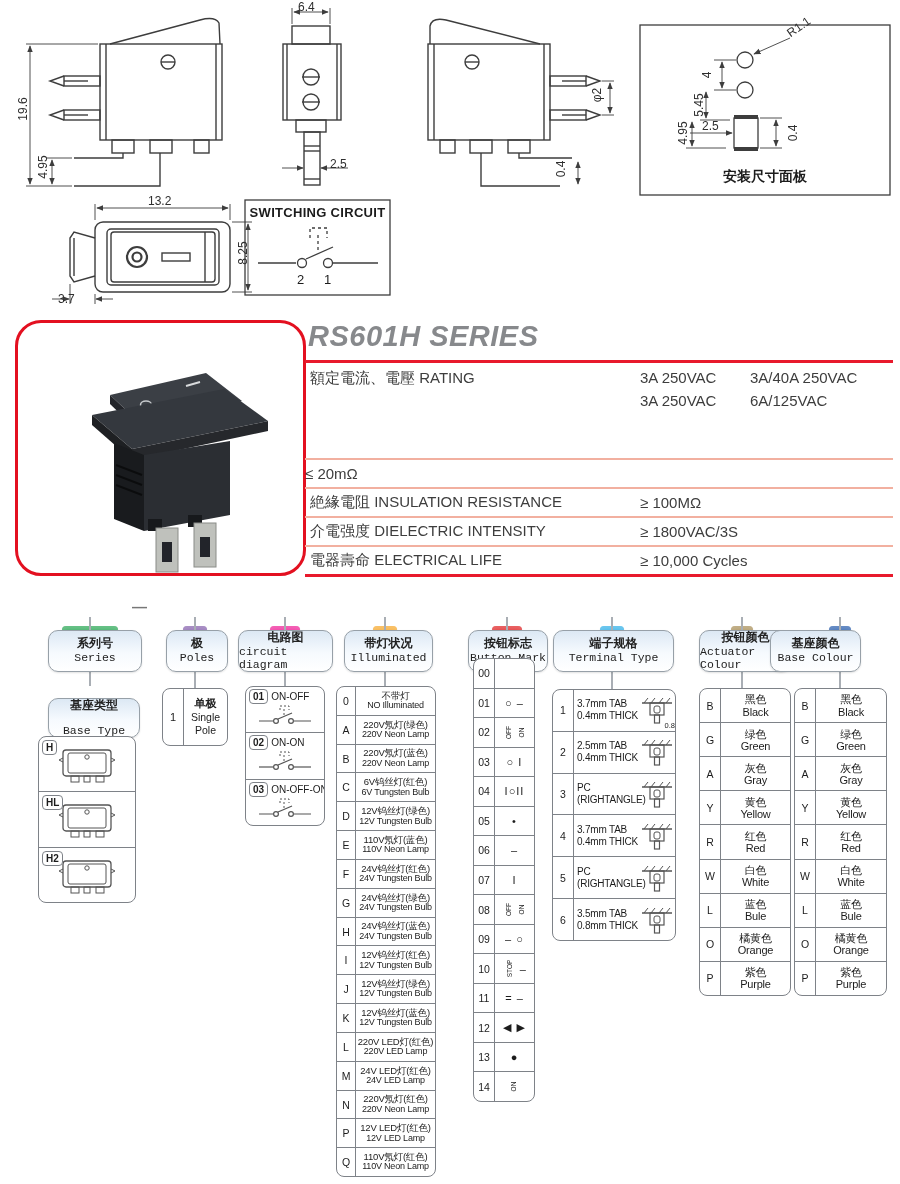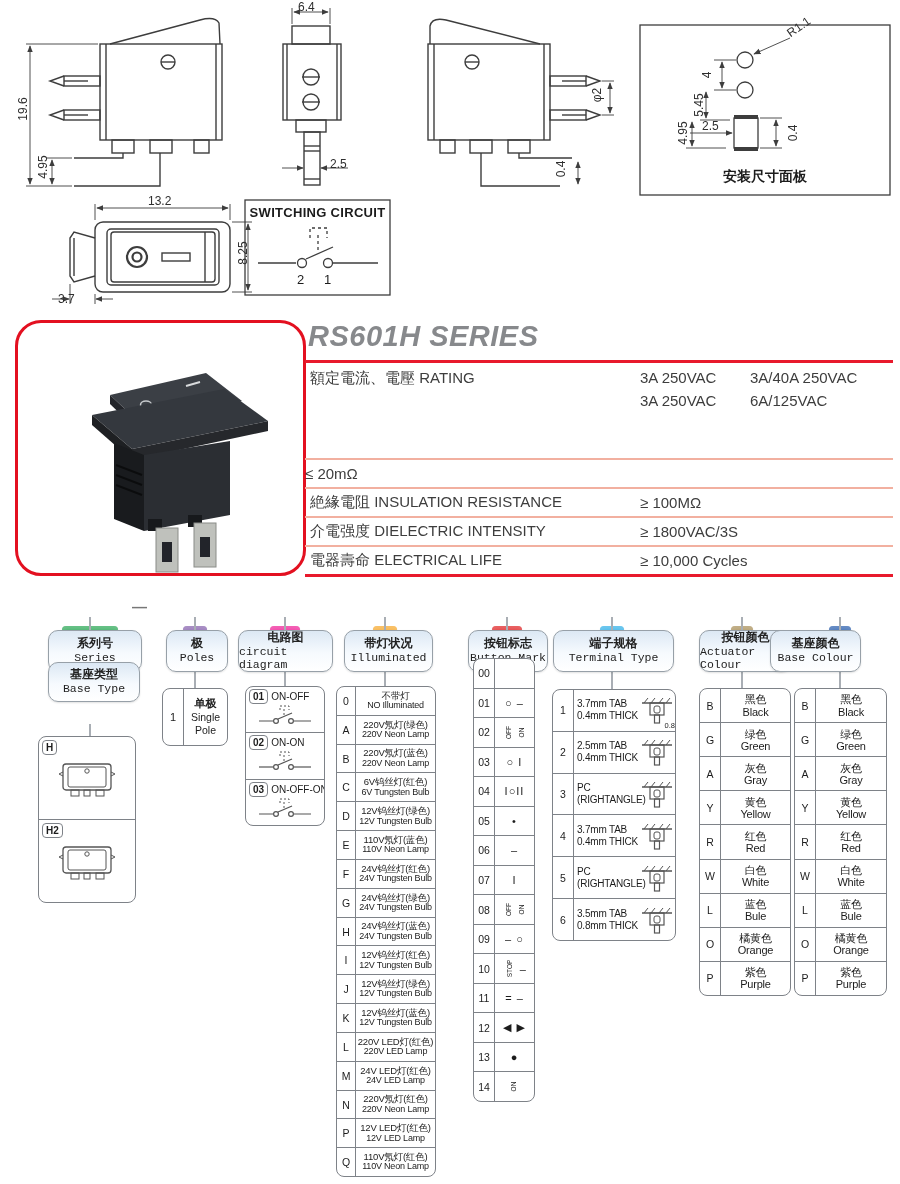--- a/index.html
+++ b/index.html
@@ -33,21 +33,21 @@
         box-shadow:inset 0 6px 6px rgba(255,255,255,.35), 0 1px 1px rgba(0,0,0,.25);}
   .dash{position:absolute;left:132px;top:598px;font-size:15px;font-weight:bold;color:#777;}
   .conn{position:absolute;width:2px;background:#a9aeb4;}
   
   .cat{position:absolute;top:630px;height:40px;border:1px solid #97a0a8;border-radius:10px;
        background:linear-gradient(180deg,#dce8f4,#f6fafe 55%,#ffffff);
        display:flex;flex-direction:column;align-items:center;justify-content:center;
        box-shadow:0 1px 2px rgba(0,0,0,.12);}
   .cat .zh{font-size:12px;font-weight:bold;color:#222;line-height:1.15;}
   .cat .en{font-size:11.5px;color:#222;line-height:1.15;font-family:Liberation Mono, monospace;}
-  .cat2{top:662px;height:38px;}
+  .cat2{top:698px;height:38px;justify-content:space-between;}
   
   .listbox{position:absolute;border:1px solid #7e8288;border-radius:8px;background:#fff;
            display:flex;flex-direction:column;overflow:hidden;}
   .lrow{flex:1;display:flex;align-items:stretch;min-height:0;}
   .lrow + .lrow{border-top:1px solid #7e8288;}
   .lcode{display:flex;align-items:center;justify-content:center;border-right:1px solid #7e8288;
          font-size:10.5px;color:#1c1c1c;flex:none;}
   .lbody{flex:1;display:flex;flex-direction:column;align-items:center;justify-content:center;
          line-height:1.1;min-width:0;}
   .zh-s{font-size:9.5px;color:#1c1c1c;white-space:nowrap;letter-spacing:-.2px;}
@@ -381,20 +381,33 @@
           <rect x="9" y="11" width="38" height="20" rx="2" fill="none" stroke="#555"></rect>
           <circle cx="28" cy="15" r="2.2" fill="none" stroke="#555"></circle>
           <path d="M4,16 L0,18 L4,20" fill="none" stroke="#555"></path>
           <path d="M52,16 L56,18 L52,20" fill="none" stroke="#555"></path>
           <rect x="12" y="34" width="8" height="6" fill="none" stroke="#555"></rect>
           <rect x="25" y="34" width="6" height="6" fill="none" stroke="#555"></rect>
           <rect x="37" y="34" width="8" height="6" fill="none" stroke="#555"></rect>
         </svg>
       </div>
 
+      <div class="brow">
+        <span class="mini-chip">HL</span>
+        <svg width="56" height="44" viewBox="0 0 56 44">
+          <rect x="4" y="8" width="48" height="26" rx="3" fill="none" stroke="#555" stroke-width="1.3"></rect>
+          <rect x="9" y="11" width="38" height="20" rx="2" fill="none" stroke="#555"></rect>
+          <circle cx="28" cy="15" r="2.2" fill="none" stroke="#555"></circle>
+          <path d="M4,16 L0,18 L4,20" fill="none" stroke="#555"></path>
+          <path d="M52,16 L56,18 L52,20" fill="none" stroke="#555"></path>
+          <rect x="12" y="34" width="8" height="6" fill="none" stroke="#555"></rect>
+          <rect x="25" y="34" width="6" height="6" fill="none" stroke="#555"></rect>
+          <rect x="37" y="34" width="8" height="6" fill="none" stroke="#555"></rect>
+        </svg>
+      </div>
 
       <div class="brow">
         <span class="mini-chip">H2</span>
         <svg width="56" height="44" viewBox="0 0 56 44">
           <rect x="4" y="8" width="48" height="26" rx="3" fill="none" stroke="#555" stroke-width="1.3"></rect>
           <rect x="9" y="11" width="38" height="20" rx="2" fill="none" stroke="#555"></rect>
           <circle cx="28" cy="15" r="2.2" fill="none" stroke="#555"></circle>
           <path d="M4,16 L0,18 L4,20" fill="none" stroke="#555"></path>
           <path d="M52,16 L56,18 L52,20" fill="none" stroke="#555"></path>
           <rect x="12" y="34" width="8" height="6" fill="none" stroke="#555"></rect>

